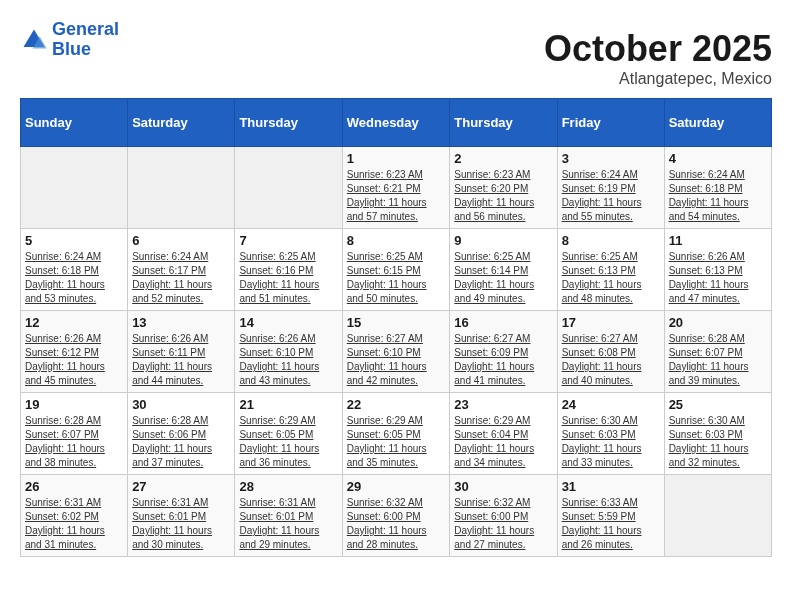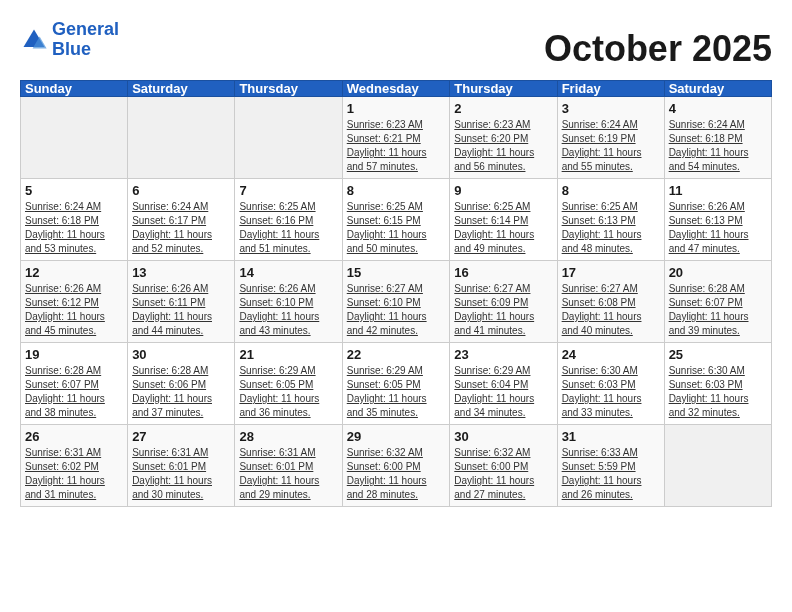--- a/index.html
+++ b/index.html
@@ -48,21 +48,21 @@
       color: #444;
     }
     table {
       width: 100%;
       border-collapse: collapse;
       font-size: 11px;
     }
     thead tr th {
       background-color: #2060c0;
       color: #fff;
-      padding: 0 4px;
+      padding: 16px 4px;
       text-align: left;
       font-size: 13px;
       font-weight: bold;
       border: 1px solid #1a50a0;
     }
     tbody tr td {
       border: 1px solid #ccc;
       vertical-align: top;
       padding: 4px;
       width: 108px;
@@ -98,20 +98,21 @@
       <polygon points="20,5 35,30 5,30" fill="#2060c0"></polygon>
       <polygon points="28,15 38,32 18,32" fill="#4a90d9" opacity="0.7"></polygon>
     </svg>
     <div class="logo-text">
       <div><span>General</span></div>
       <div><span style="color:#2060c0">Blue</span></div>
     </div>
   </div>
   <div class="title-block">
     <div class="month-title">October 2025</div>
+    <div class="subtitle">Atlangatepec, Mexico</div>
   </div>
 </div>
 
 <table>
   <thead>
     <tr>
     <th>Sunday</th>
         <th>Saturday</th>
         <th>Thursday</th>
         <th>Wednesday</th>

